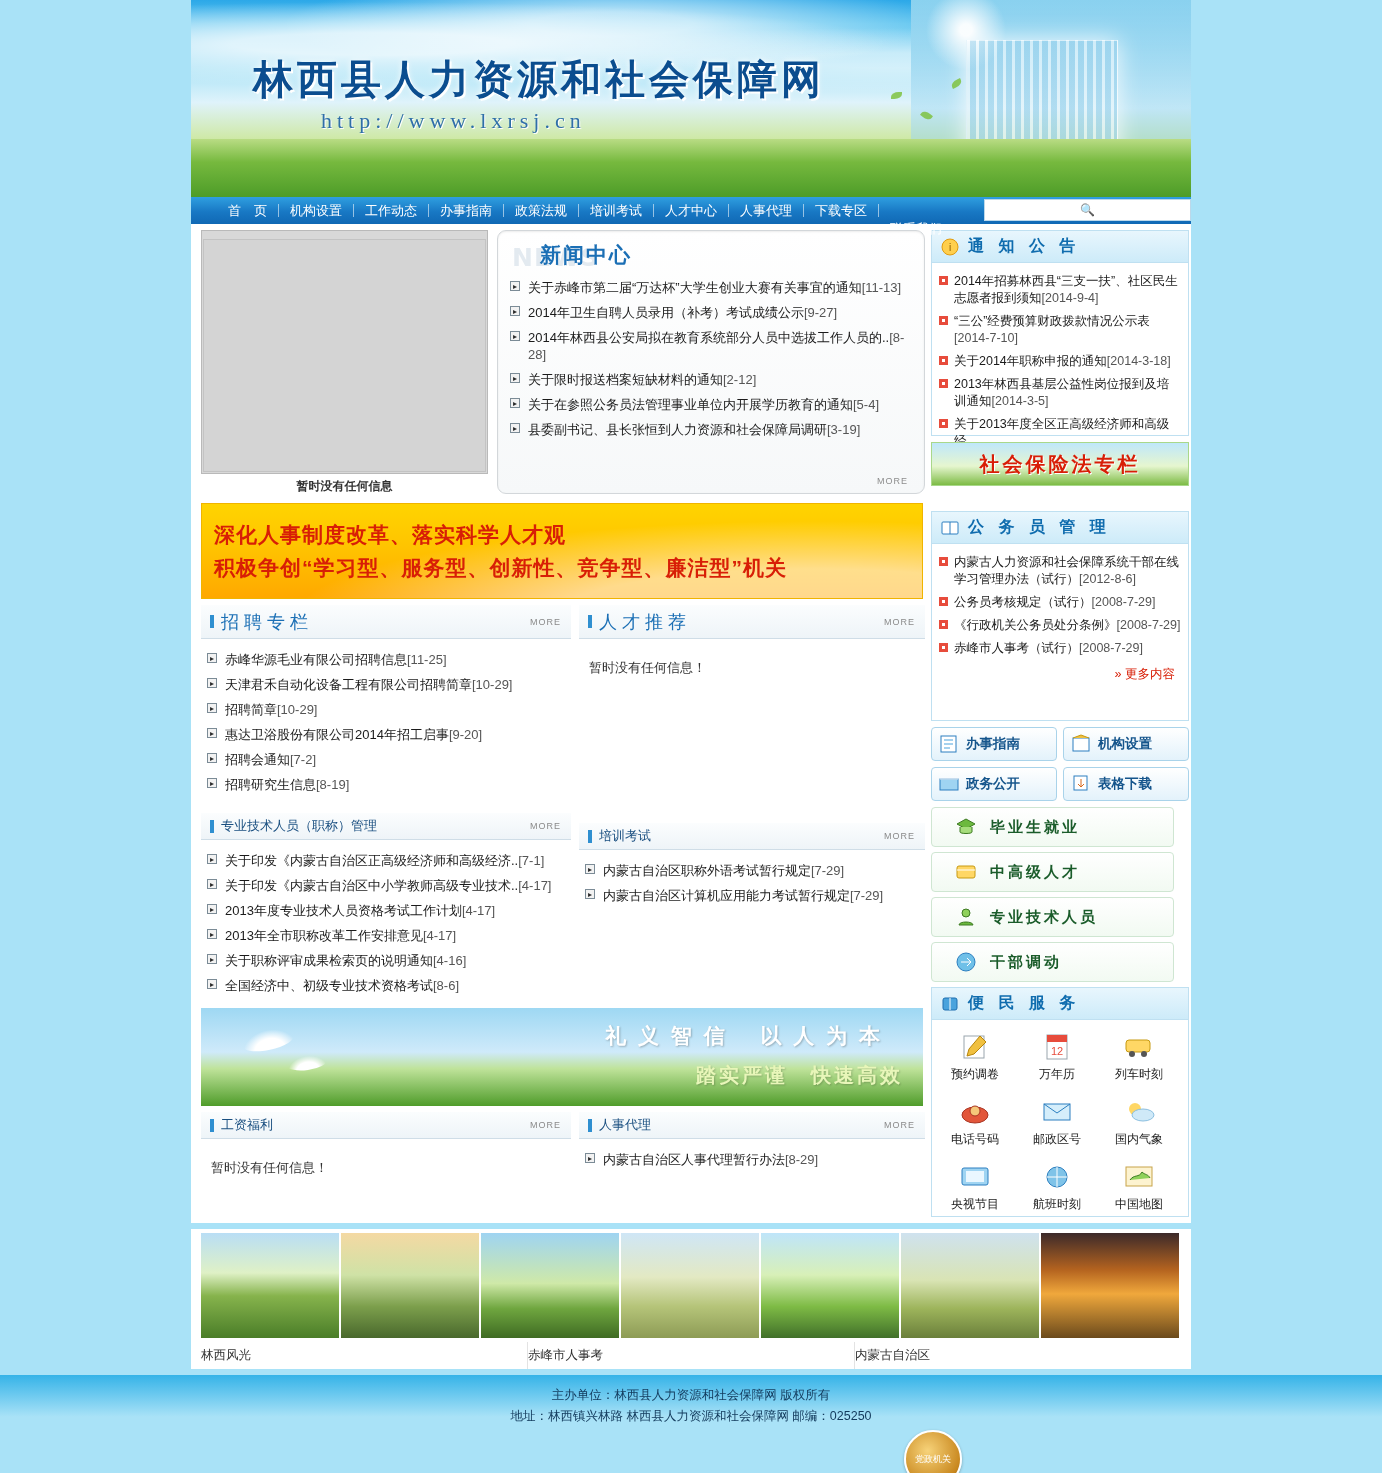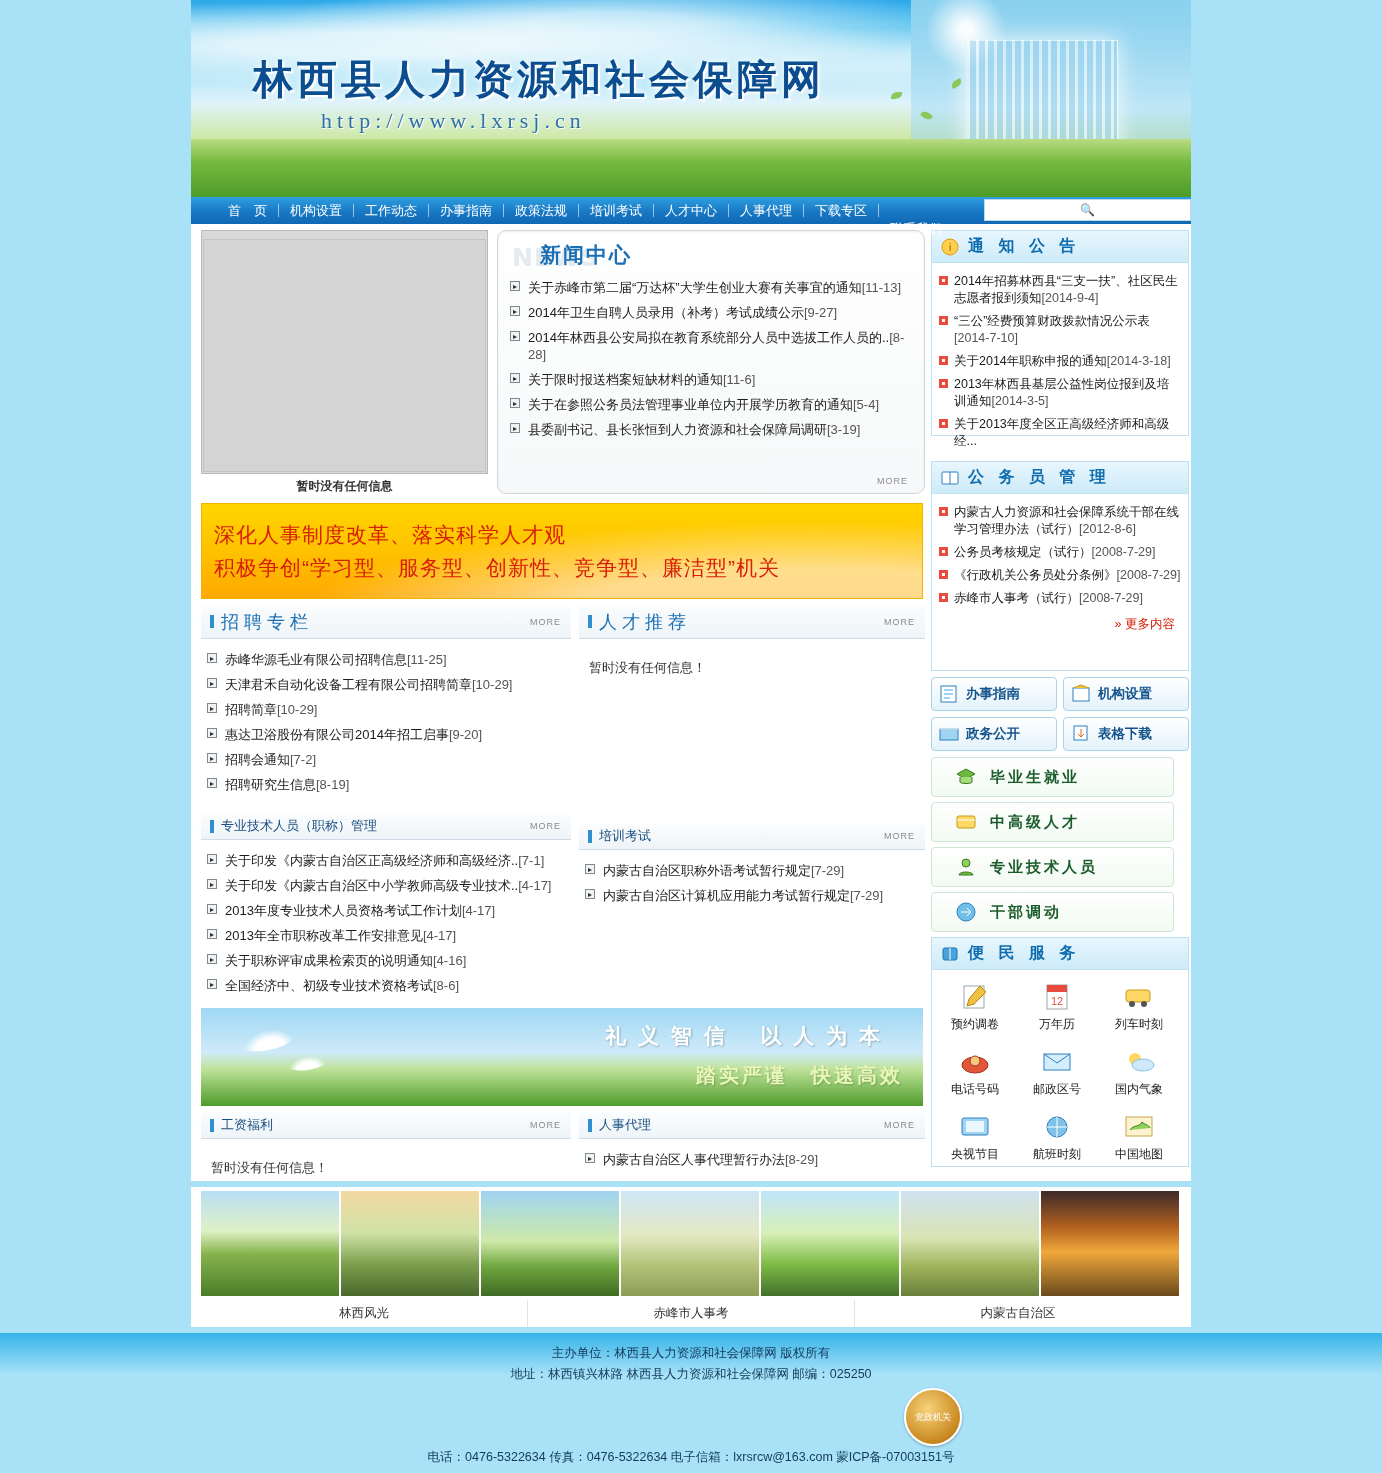--- a/index.html
+++ b/index.html
@@ -122,21 +122,21 @@
   
   .slogan{
     margin-top:8px; width:722px; height:96px;
     background:
       radial-gradient(ellipse at 85% 120%, rgba(255,255,255,.55) 0 30%, rgba(255,255,255,0) 60%),
       linear-gradient(to bottom,#ffd400,#ffc400 45%,#ffa800);
     border:1px solid #f0b400;
     display:flex; flex-direction:column; justify-content:center; padding-left:12px;
   }
   .slogan div{
-    color:#d81e06; font-weight:normal; font-size:21px; letter-spacing:1px; line-height:33px;
+    color:#d81e06; font-weight:bold; font-size:21px; letter-spacing:1px; line-height:33px;
   }
 
   
   .panels{ display:flex; gap:8px; margin-top:6px;}
   .col-a{ width:373px;}
   .col-b{ width:349px;}
   .panel-head{
     height:27px; background:linear-gradient(to bottom,#fbfdfe,#eef4f8);
     border-bottom:1px solid #cfdde7; display:flex; align-items:center; position:relative;
   }
@@ -206,21 +206,21 @@
   .serv-grid{ display:flex; flex-wrap:wrap; padding:6px 2px;}
   .serv{ width:82px; text-align:center; padding:6px 0 8px 0;}
   .serv .i{ width:38px; height:30px; margin:0 auto 4px auto; border-radius:4px;}
   .serv .l{ font-size:12px; color:#1b1b1b;}
 
   
   .photos{ width:1000px; margin:6px 0 0 0; background:#fff; padding:4px 10px 0 10px;}
   .ph-row{ display:flex; gap:2px;}
   .ph-row .p{ width:138px; height:105px; }
   .ph-cap{ display:flex; margin-top:4px; }
-  .ph-cap div{ flex:1; text-align:center; font-size:12.5px; color:#333; padding:5px 0; border-right:1px solid #e3e3e3;}
+  .ph-cap div{ flex:1; text-align:left; font-size:12.5px; color:#333; padding:5px 0; border-right:1px solid #e3e3e3;}
   .ph-cap div:last-child{ border-right:none;}
 
   
   .footer{
     width:1382px; margin-left:-191px; margin-top:6px;
     background:linear-gradient(to bottom,#35b3e8,#a9e2f7 38%,#a9e2f7);
     padding-top:10px; text-align:center; position:relative; height:110px;
   }
   .footer .l{ font-size:12.5px; color:#123a5c; line-height:21px;}
   .footer .badge{
@@ -281,21 +281,21 @@
 
         <div class="news-box">
           <div class="news-head">
             <span class="ghost">NEWS</span>
             <span class="zh">新闻中心</span>
           </div>
           <ul class="list">
             <li><span class="bul">▸</span><a href="#"><span>关于赤峰市第二届“万达杯”大学生创业大赛有关事宜的通知</span><span class="date">[11-13]</span></a></li>
             <li><span class="bul">▸</span><a href="#"><span>2014年卫生自聘人员录用（补考）考试成绩公示</span><span class="date">[9-27]</span></a></li>
             <li><span class="bul">▸</span><a href="#"><span>2014年林西县公安局拟在教育系统部分人员中选拔工作人员的..</span><span class="date">[8-28]</span></a></li>
-            <li><span class="bul">▸</span><a href="#"><span>关于限时报送档案短缺材料的通知</span><span class="date">[11-6]</span></a></li>
+            <li><span class="bul">▸</span><a href="#"><span>关于限时报送档案短缺材料的通知</span><span class="date">[2-12]</span></a></li>
             <li><span class="bul">▸</span><a href="#"><span>关于在参照公务员法管理事业单位内开展学历教育的通知</span><span class="date">[5-4]</span></a></li>
             <li><span class="bul">▸</span><a href="#"><span>县委副书记、县长张恒到人力资源和社会保障局调研</span><span class="date">[3-19]</span></a></li>
           </ul>
           <div class="more-btm">MORE</div>
         </div>
       </div>
 
       <div class="slogan">
         <div>深化人事制度改革、落实科学人才观</div>
         <div>积极争创“学习型、服务型、创新性、竞争型、廉洁型”机关</div>
@@ -423,20 +423,23 @@
           <ul class="rlist">
             <li><span class="rb"></span><span>2014年招募林西县“三支一扶”、社区民生志愿者报到须知</span><span class="date">[2014-9-4]</span></li>
             <li><span class="rb"></span><span>“三公”经费预算财政拨款情况公示表</span><span class="date">[2014-7-10]</span></li>
             <li><span class="rb"></span><span>关于2014年职称申报的通知</span><span class="date">[2014-3-18]</span></li>
             <li><span class="rb"></span><span>2013年林西县基层公益性岗位报到及培训通知</span><span class="date">[2014-3-5]</span></li>
             <li><span class="rb"></span><span>关于2013年度全区正高级经济师和高级经...</span></li>
           </ul>
         </div>
       </div>
 
+      <div class="greenbar">
+        <span>社会保险法专栏</span>
+      </div>
 
       <div class="rbox" style="height:210px;margin-top:25px;">
         <div class="rhead">
           <span class="ic">
             <svg width="20" height="20" viewBox="0 0 20 20">
                 <rect x="2" y="4" width="16" height="12" rx="1" fill="#fff" stroke="#2c7fc0"></rect>
                 <path d="M10 4v12" stroke="#2c7fc0"></path>
               </svg>
           </span>
           <span class="tt">公 务 员 管 理</span>

